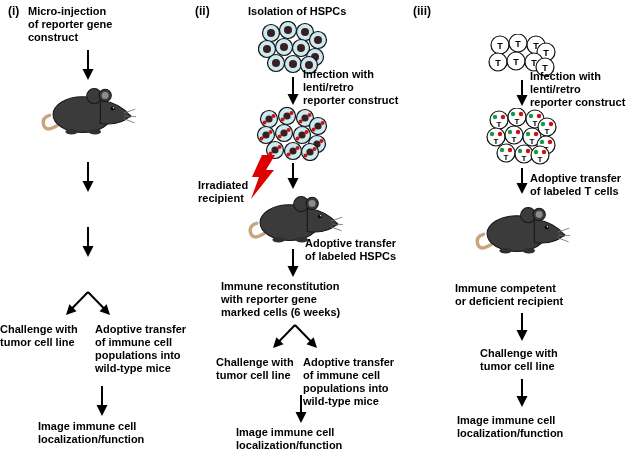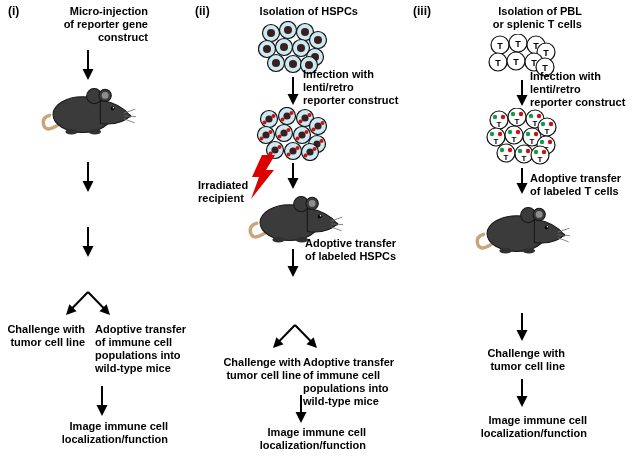--- a/index.html
+++ b/index.html
@@ -1,19 +1,19 @@
 <!DOCTYPE html>
 <html><head>
 <meta charset="utf-8">
 <style>
   * { margin:0; padding:0; box-sizing:border-box; }
   body { background:#ffffff; font-family:"Liberation Sans", sans-serif; }
   .fig { position:relative; width:634px; height:461px; background:#ffffff; overflow:hidden; }
   .t { position:absolute; font-size:11px; font-weight:bold; color:#000; line-height:13px; white-space:pre-line; }
-  .c { text-align:right; }
+  .c { text-align:left; }
   .lbl { font-size:12px; }
   .pos { position:absolute; }
   
   .hc { fill:#cde9f2; stroke:#111; stroke-width:1.2; }
   .tc { fill:#ffffff; stroke:#111; stroke-width:1.2; }
   .nu { fill:#3a1f1f; }
   .rd { fill:#cc1111; }
   .gd { fill:#159a48; }
   .tt  { font-family:"Liberation Sans",sans-serif; font-size:9px; font-weight:bold; fill:#000; text-anchor:middle; }
   .tt2 { font-family:"Liberation Sans",sans-serif; font-size:8px; font-weight:bold; fill:#000; text-anchor:middle; }
@@ -236,20 +236,23 @@
   </svg>
 
   <div class="t" style="left:305px;top:237px;width:115px">Adoptive transfer
 of labeled HSPCs</div>
 
   <svg class="pos" style="left:286px;top:249px" width="14" height="28">
     <line class="arrline" x1="7" y1="0" x2="7" y2="18"></line>
       <polygon class="arrhead" points="1.5,17 12.5,17 7,28"></polygon>
   </svg>
 
+  <div class="t c" style="left:221px;top:280px;width:148px">Immune reconstitution
+with reporter gene
+marked cells (6 weeks)</div>
 
   <svg class="pos" style="left:259px;top:324px" width="72" height="26">
     <line class="arrline" x1="36" y1="1" x2="19.5" y2="18"></line>
     <polygon class="arrhead" points="0,0 -10,-5 -10,5" transform="translate(14,24) rotate(134)"></polygon>
     <line class="arrline" x1="36" y1="1" x2="52.5" y2="18"></line>
     <polygon class="arrhead" points="0,0 -10,-5 -10,5" transform="translate(58,24) rotate(46)"></polygon>
   </svg>
 
   <div class="t c" style="left:216px;top:356px;width:85px">Challenge with
 tumor cell line</div>
@@ -260,22 +263,20 @@
 
   <svg class="pos" style="left:294px;top:395px" width="14" height="28">
     <line class="arrline" x1="7" y1="0" x2="7" y2="18"></line>
       <polygon class="arrhead" points="1.5,17 12.5,17 7,28"></polygon>
   </svg>
 
   <div class="t c" style="left:236px;top:426px;width:130px">Image immune cell
 localization/function</div>
 
   <div class="t lbl" style="left:413px;top:5px">(iii)</div>
-  <div class="t c" style="left:462px;top:5px;width:120px">Isolation of PBL
-or splenic T cells</div>
 
   <svg class="pos" style="left:488px;top:34px" width="68" height="44" viewBox="0 0 68 44">
     <g>
         <circle class="tc" cx="12" cy="11" r="9"></circle>
         <text class="tt" x="12" y="14.5">T</text>
       </g>
     <g>
         <circle class="tc" cx="30" cy="9" r="9"></circle>
         <text class="tt" x="30" y="12.5">T</text>
       </g>
@@ -386,20 +387,22 @@
     <line class="arrline" x1="7" y1="0" x2="7" y2="16"></line>
       <polygon class="arrhead" points="1.5,15 12.5,15 7,26"></polygon>
   </svg>
   <div class="t" style="left:530px;top:172px;width:115px">Adoptive transfer
 of labeled T cells</div>
 
   <svg class="pos" style="left:474px;top:202px" width="96" height="55" viewBox="0 0 140 80">
     <use href="#mouse-shape"></use>
   </svg>
 
+  <div class="t c" style="left:455px;top:282px;width:135px">Immune competent
+or deficient recipient</div>
 
   <svg class="pos" style="left:515px;top:313px" width="14" height="28">
     <line class="arrline" x1="7" y1="0" x2="7" y2="18"></line>
       <polygon class="arrhead" points="1.5,17 12.5,17 7,28"></polygon>
   </svg>
 
   <div class="t c" style="left:480px;top:347px;width:85px">Challenge with
 tumor cell line</div>
 
   <svg class="pos" style="left:515px;top:379px" width="14" height="28">

